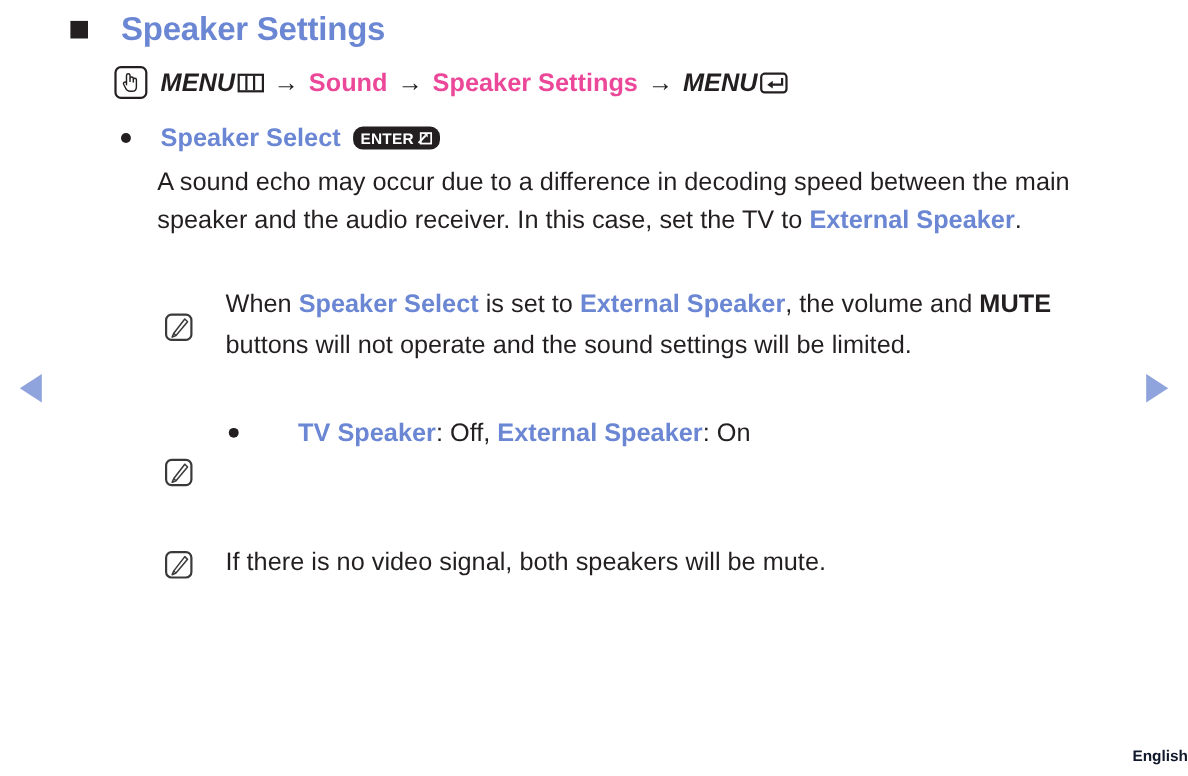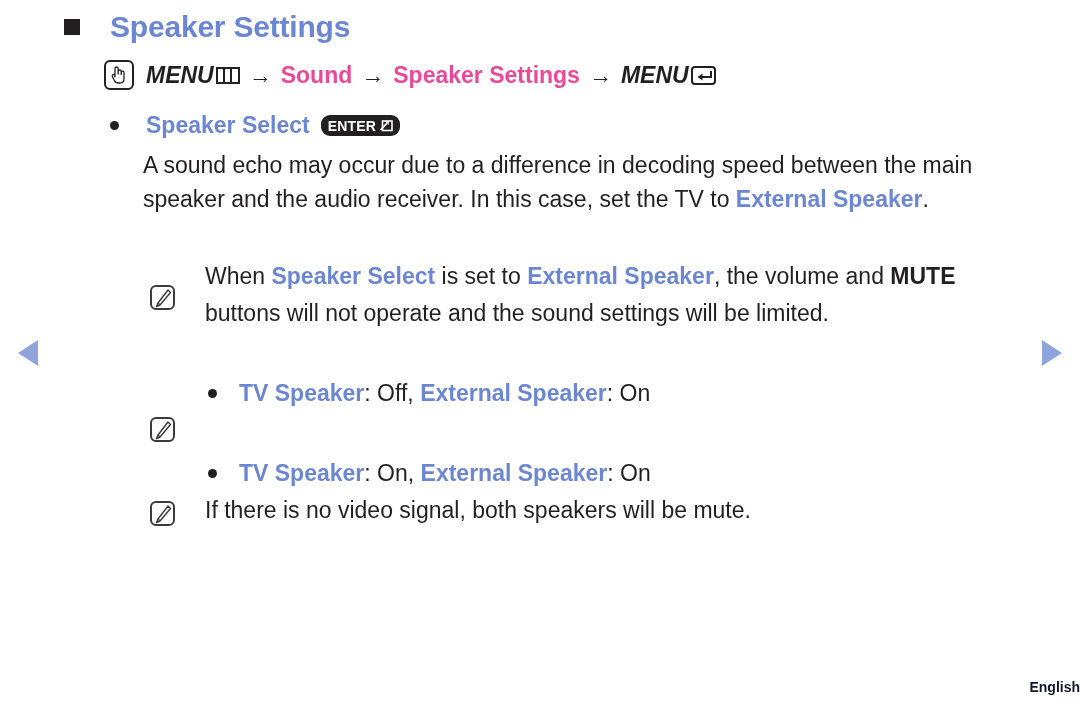--- a/index.html
+++ b/index.html
@@ -292,38 +292,34 @@
     <span class="note-icon">
       <svg width="19" height="21" viewBox="0 0 19 21">
         <path d="M14 2 L16.5 4.5 L6 17 L2.5 18.5 L4 15 Z" fill="none" stroke="#3a3a3a" stroke-width="1.4" stroke-linejoin="round"></path>
         <path d="M4 15 L6 17" stroke="#3a3a3a" stroke-width="1.2"></path>
       </svg>
     </span>
     <span class="note-text wrap" id="note-0"><span>When </span><span class="blue-b">Speaker Select</span><span> is set to </span><span class="blue-b">External Speaker</span><span>, the volume and </span><span class="black-b">MUTE</span><span> buttons will not operate and the sound settings will be limited.</span></span>
   </div>
 
 
-  <div class="sub-bullet" style="left:208px; top:380px;">
+  <div class="sub-bullet" style="left:208px; top:380px;gap:32px;">
     <span class="dot"></span>
     <span class="sb-text" id="sub-0"><span class="blue-b">TV Speaker</span><span>: Off, </span><span class="blue-b">External Speaker</span><span>: On</span></span>
   </div>
 
   <div class="note" style="left:150px; top:412px;">
     <span class="note-icon">
       <svg width="19" height="21" viewBox="0 0 19 21">
         <path d="M14 2 L16.5 4.5 L6 17 L2.5 18.5 L4 15 Z" fill="none" stroke="#3a3a3a" stroke-width="1.4" stroke-linejoin="round"></path>
         <path d="M4 15 L6 17" stroke="#3a3a3a" stroke-width="1.2"></path>
       </svg>
     </span>
   </div>
 
-  <div class="sub-bullet" style="left:208px; top:460px;">
-    <span class="dot"></span>
-    <span class="sb-text" id="sub-1"><span class="blue-b">TV Speaker</span><span>: On, </span><span class="blue-b">External Speaker</span><span>: On</span></span>
-  </div>
 
   <div class="note" style="left:150px; top:492px;">
     <span class="note-icon">
       <svg width="19" height="21" viewBox="0 0 19 21">
         <path d="M14 2 L16.5 4.5 L6 17 L2.5 18.5 L4 15 Z" fill="none" stroke="#3a3a3a" stroke-width="1.4" stroke-linejoin="round"></path>
         <path d="M4 15 L6 17" stroke="#3a3a3a" stroke-width="1.2"></path>
       </svg>
     </span>
     <span class="note-text" id="note-3"><span>If there is no video signal, both speakers will be mute.</span></span>
   </div>

